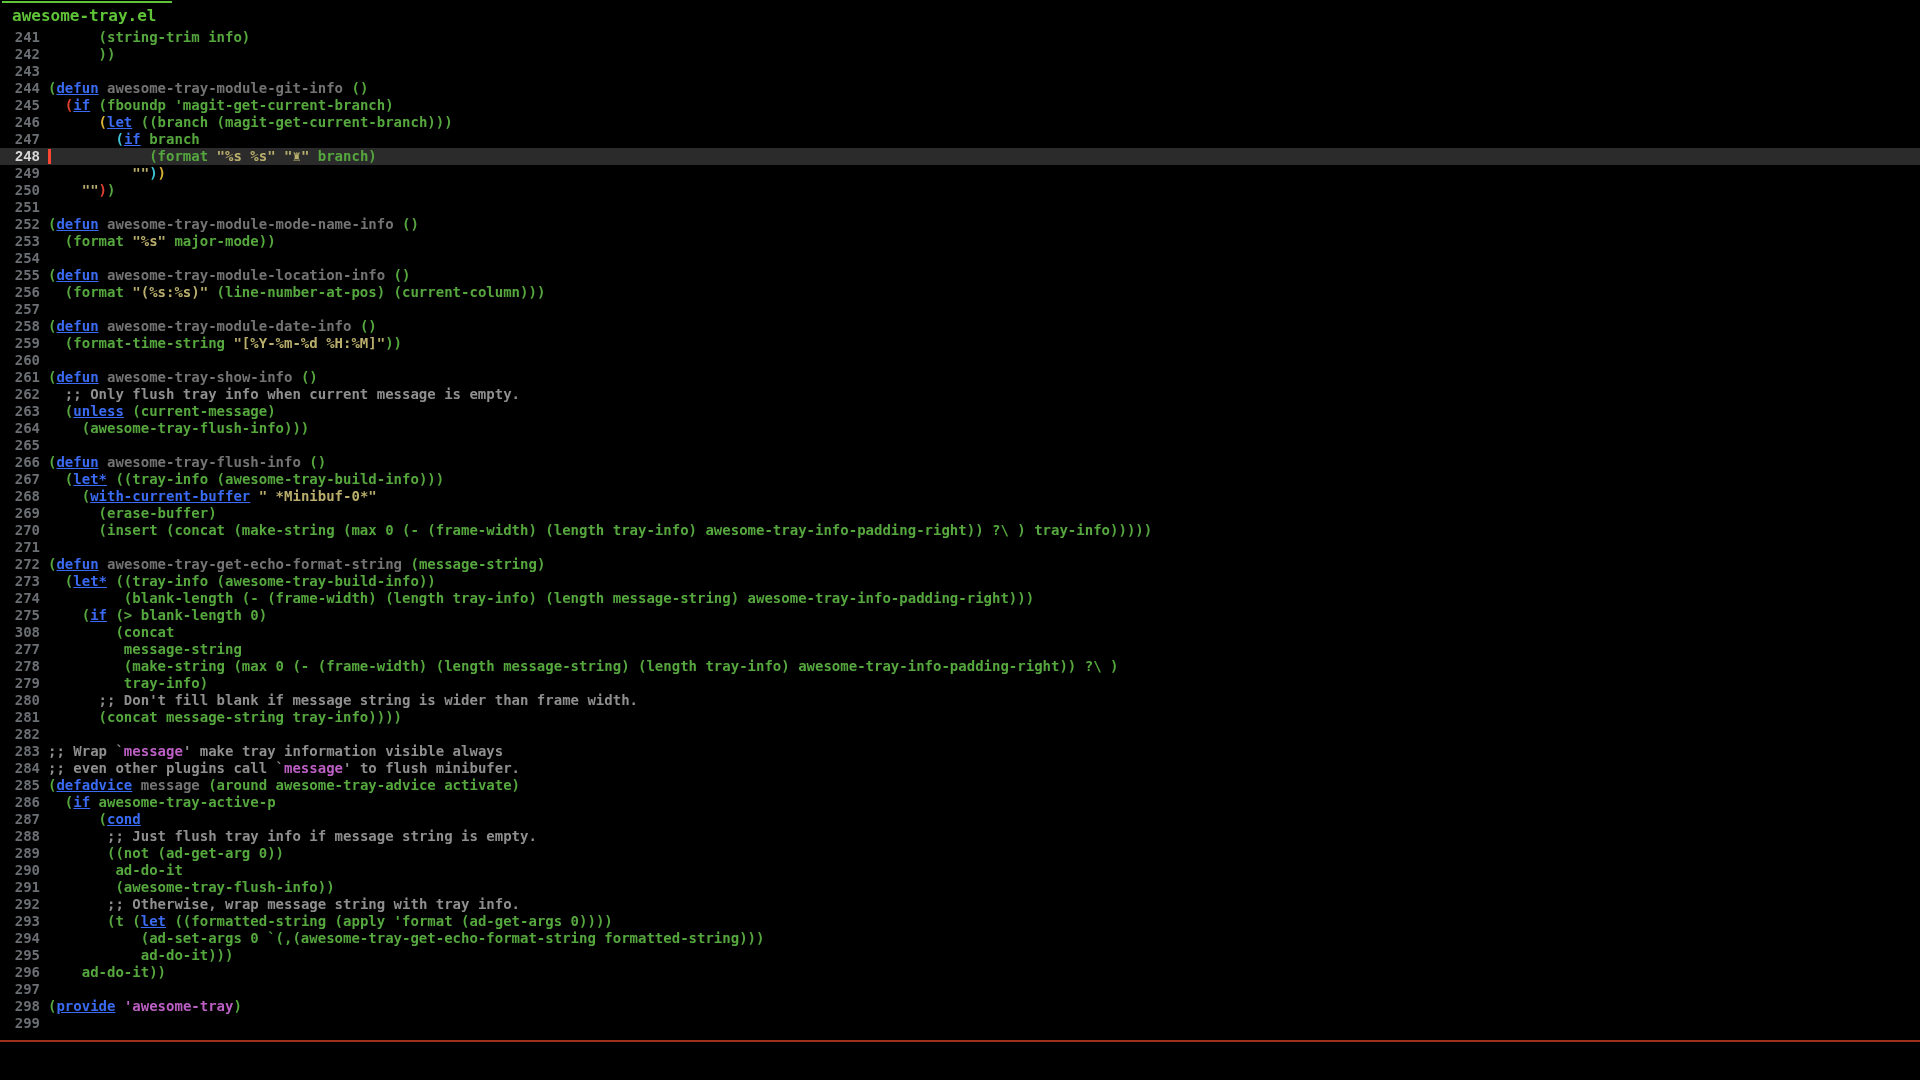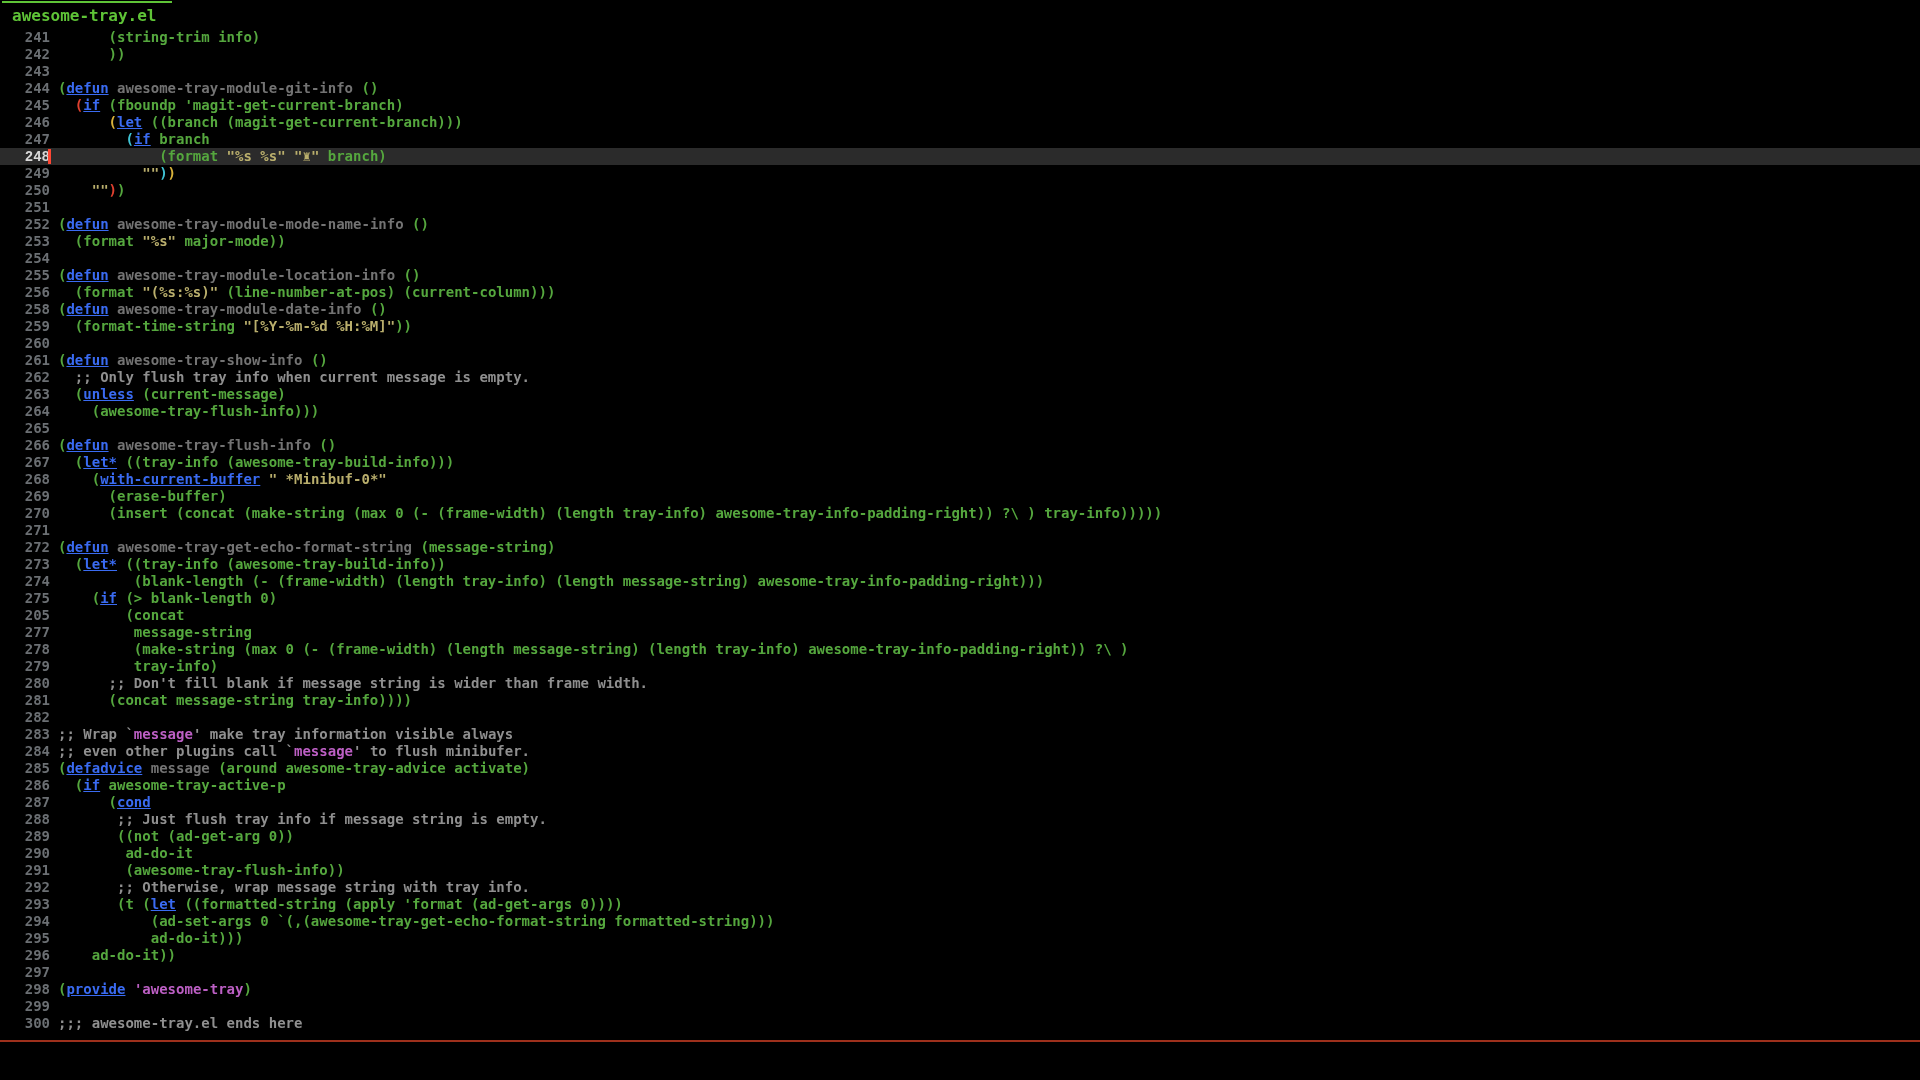--- a/index.html
+++ b/index.html
@@ -5,21 +5,21 @@
   html,body{margin:0;padding:0;background:#000;width:1920px;height:1080px;overflow:hidden;}
   body{font-family:"DejaVu Sans Mono","Liberation Mono",monospace;font-weight:bold;font-size:14px;color:#55a73e;}
 
   
   .hdr{position:relative;height:29px;}
   .tab-line{position:absolute;top:1px;left:2px;width:170px;height:2px;background:#5fc437;}
   .buf-title{position:absolute;top:6px;left:12px;font-size:16px;color:#5fc437;white-space:pre;}
 
   
   .code-area{position:relative;}
-  .code-line{height:17px;line-height:17px;white-space:pre;position:relative;padding-left:10px;}
+  .code-line{height:17px;line-height:17px;white-space:pre;position:relative;}
   .code-line.current{background:#2b2b2b;}
   .ln{display:inline-block;width:40px;text-align:right;color:#6b6f73;margin-right:8px;}
   .code-line.current .ln{color:#d8d8d8;font-family:Liberation Mono, monospace;}
   .cursor{position:absolute;left:48px;top:1px;width:3px;height:15px;background:#fe4633;}
 
   
   .tk-g{color:#55a73e;}          
   .tk-b{color:#3a6bf2;text-decoration:underline;}          
   .tk-f{color:#737373;}          
   .tk-s{color:#b9ae6c;}          
@@ -51,39 +51,40 @@
     <div class="code-line"><span class="ln">247</span><span class="tk-g">        </span><span class="tk-a">(</span><span class="tk-b">if</span><span class="tk-g"> branch</span></div>
     <div class="code-line current"><span class="ln">248</span><span class="cursor"></span><span class="tk-g">            (format </span><span class="tk-s">"%s %s"</span><span class="tk-g"> </span><span class="tk-s">"♜"</span><span class="tk-g"> branch)</span></div>
     <div class="code-line"><span class="ln">249</span><span class="tk-g">          </span><span class="tk-s">""</span><span class="tk-a">)</span><span class="tk-y">)</span></div>
     <div class="code-line"><span class="ln">250</span><span class="tk-g">    </span><span class="tk-s">""</span><span class="tk-r">)</span><span class="tk-g">)</span></div>
     <div class="code-line"><span class="ln">251</span><span class="tk-g"></span></div>
     <div class="code-line"><span class="ln">252</span><span class="tk-g">(</span><span class="tk-b">defun</span><span class="tk-g"> </span><span class="tk-f">awesome-tray-module-mode-name-info</span><span class="tk-g"> ()</span></div>
     <div class="code-line"><span class="ln">253</span><span class="tk-g">  (format </span><span class="tk-s">"%s"</span><span class="tk-g"> major-mode))</span></div>
     <div class="code-line"><span class="ln">254</span><span class="tk-g"></span></div>
     <div class="code-line"><span class="ln">255</span><span class="tk-g">(</span><span class="tk-b">defun</span><span class="tk-g"> </span><span class="tk-f">awesome-tray-module-location-info</span><span class="tk-g"> ()</span></div>
     <div class="code-line"><span class="ln">256</span><span class="tk-g">  (format </span><span class="tk-s">"(%s:%s)"</span><span class="tk-g"> (line-number-at-pos) (current-column)))</span></div>
+    <div class="code-line"><span class="ln">257</span><span class="tk-g"></span></div>
     <div class="code-line"><span class="ln">258</span><span class="tk-g">(</span><span class="tk-b">defun</span><span class="tk-g"> </span><span class="tk-f">awesome-tray-module-date-info</span><span class="tk-g"> ()</span></div>
     <div class="code-line"><span class="ln">259</span><span class="tk-g">  (format-time-string </span><span class="tk-s">"[%Y-%m-%d %H:%M]"</span><span class="tk-g">))</span></div>
     <div class="code-line"><span class="ln">260</span><span class="tk-g"></span></div>
     <div class="code-line"><span class="ln">261</span><span class="tk-g">(</span><span class="tk-b">defun</span><span class="tk-g"> </span><span class="tk-f">awesome-tray-show-info</span><span class="tk-g"> ()</span></div>
     <div class="code-line"><span class="ln">262</span><span class="tk-g">  </span><span class="tk-c">;; Only flush tray info when current message is empty.</span></div>
     <div class="code-line"><span class="ln">263</span><span class="tk-g">  (</span><span class="tk-b">unless</span><span class="tk-g"> (current-message)</span></div>
     <div class="code-line"><span class="ln">264</span><span class="tk-g">    (awesome-tray-flush-info)))</span></div>
     <div class="code-line"><span class="ln">265</span><span class="tk-g"></span></div>
     <div class="code-line"><span class="ln">266</span><span class="tk-g">(</span><span class="tk-b">defun</span><span class="tk-g"> </span><span class="tk-f">awesome-tray-flush-info</span><span class="tk-g"> ()</span></div>
     <div class="code-line"><span class="ln">267</span><span class="tk-g">  (</span><span class="tk-b">let*</span><span class="tk-g"> ((tray-info (awesome-tray-build-info)))</span></div>
     <div class="code-line"><span class="ln">268</span><span class="tk-g">    (</span><span class="tk-b">with-current-buffer</span><span class="tk-g"> </span><span class="tk-s">" *Minibuf-0*"</span></div>
     <div class="code-line"><span class="ln">269</span><span class="tk-g">      (erase-buffer)</span></div>
     <div class="code-line"><span class="ln">270</span><span class="tk-g">      (insert (concat (make-string (max 0 (- (frame-width) (length tray-info) awesome-tray-info-padding-right)) ?\ ) tray-info)))))</span></div>
     <div class="code-line"><span class="ln">271</span><span class="tk-g"></span></div>
     <div class="code-line"><span class="ln">272</span><span class="tk-g">(</span><span class="tk-b">defun</span><span class="tk-g"> </span><span class="tk-f">awesome-tray-get-echo-format-string</span><span class="tk-g"> (message-string)</span></div>
     <div class="code-line"><span class="ln">273</span><span class="tk-g">  (</span><span class="tk-b">let*</span><span class="tk-g"> ((tray-info (awesome-tray-build-info))</span></div>
     <div class="code-line"><span class="ln">274</span><span class="tk-g">         (blank-length (- (frame-width) (length tray-info) (length message-string) awesome-tray-info-padding-right)))</span></div>
     <div class="code-line"><span class="ln">275</span><span class="tk-g">    (</span><span class="tk-b">if</span><span class="tk-g"> (&gt; blank-length 0)</span></div>
-    <div class="code-line"><span class="ln">205</span><span class="tk-g">        (concat</span></div>
+    <div class="code-line"><span class="ln">308</span><span class="tk-g">        (concat</span></div>
     <div class="code-line"><span class="ln">277</span><span class="tk-g">         message-string</span></div>
     <div class="code-line"><span class="ln">278</span><span class="tk-g">         (make-string (max 0 (- (frame-width) (length message-string) (length tray-info) awesome-tray-info-padding-right)) ?\ )</span></div>
     <div class="code-line"><span class="ln">279</span><span class="tk-g">         tray-info)</span></div>
     <div class="code-line"><span class="ln">280</span><span class="tk-g">      </span><span class="tk-c">;; Don't fill blank if message string is wider than frame width.</span></div>
     <div class="code-line"><span class="ln">281</span><span class="tk-g">      (concat message-string tray-info))))</span></div>
     <div class="code-line"><span class="ln">282</span><span class="tk-g"></span></div>
     <div class="code-line"><span class="ln">283</span><span class="tk-c">;; Wrap `</span><span class="tk-m">message</span><span class="tk-c">' make tray information visible always</span></div>
     <div class="code-line"><span class="ln">284</span><span class="tk-c">;; even other plugins call `</span><span class="tk-m">message</span><span class="tk-c">' to flush minibufer.</span></div>
     <div class="code-line"><span class="ln">285</span><span class="tk-g">(</span><span class="tk-b">defadvice</span><span class="tk-g"> </span><span class="tk-f">message</span><span class="tk-g"> (around awesome-tray-advice activate)</span></div>
     <div class="code-line"><span class="ln">286</span><span class="tk-g">  (</span><span class="tk-b">if</span><span class="tk-g"> awesome-tray-active-p</span></div>
@@ -93,20 +94,19 @@
     <div class="code-line"><span class="ln">290</span><span class="tk-g">        ad-do-it</span></div>
     <div class="code-line"><span class="ln">291</span><span class="tk-g">        (awesome-tray-flush-info))</span></div>
     <div class="code-line"><span class="ln">292</span><span class="tk-g">       </span><span class="tk-c">;; Otherwise, wrap message string with tray info.</span></div>
     <div class="code-line"><span class="ln">293</span><span class="tk-g">       (t (</span><span class="tk-b">let</span><span class="tk-g"> ((formatted-string (apply 'format (ad-get-args 0))))</span></div>
     <div class="code-line"><span class="ln">294</span><span class="tk-g">           (ad-set-args 0 `(,(awesome-tray-get-echo-format-string formatted-string)))</span></div>
     <div class="code-line"><span class="ln">295</span><span class="tk-g">           ad-do-it)))</span></div>
     <div class="code-line"><span class="ln">296</span><span class="tk-g">    ad-do-it))</span></div>
     <div class="code-line"><span class="ln">297</span><span class="tk-g"></span></div>
     <div class="code-line"><span class="ln">298</span><span class="tk-g">(</span><span class="tk-b">provide</span><span class="tk-g"> </span><span class="tk-m">'awesome-tray</span><span class="tk-g">)</span></div>
     <div class="code-line"><span class="ln">299</span><span class="tk-g"></span></div>
-    <div class="code-line"><span class="ln">300</span><span class="tk-c">;;; awesome-tray.el ends here</span></div>
   </div>
 
 <div class="mode-line-rule"></div>
 
 <div class="echo-area">
   
 </div>
 
 </body></html>

